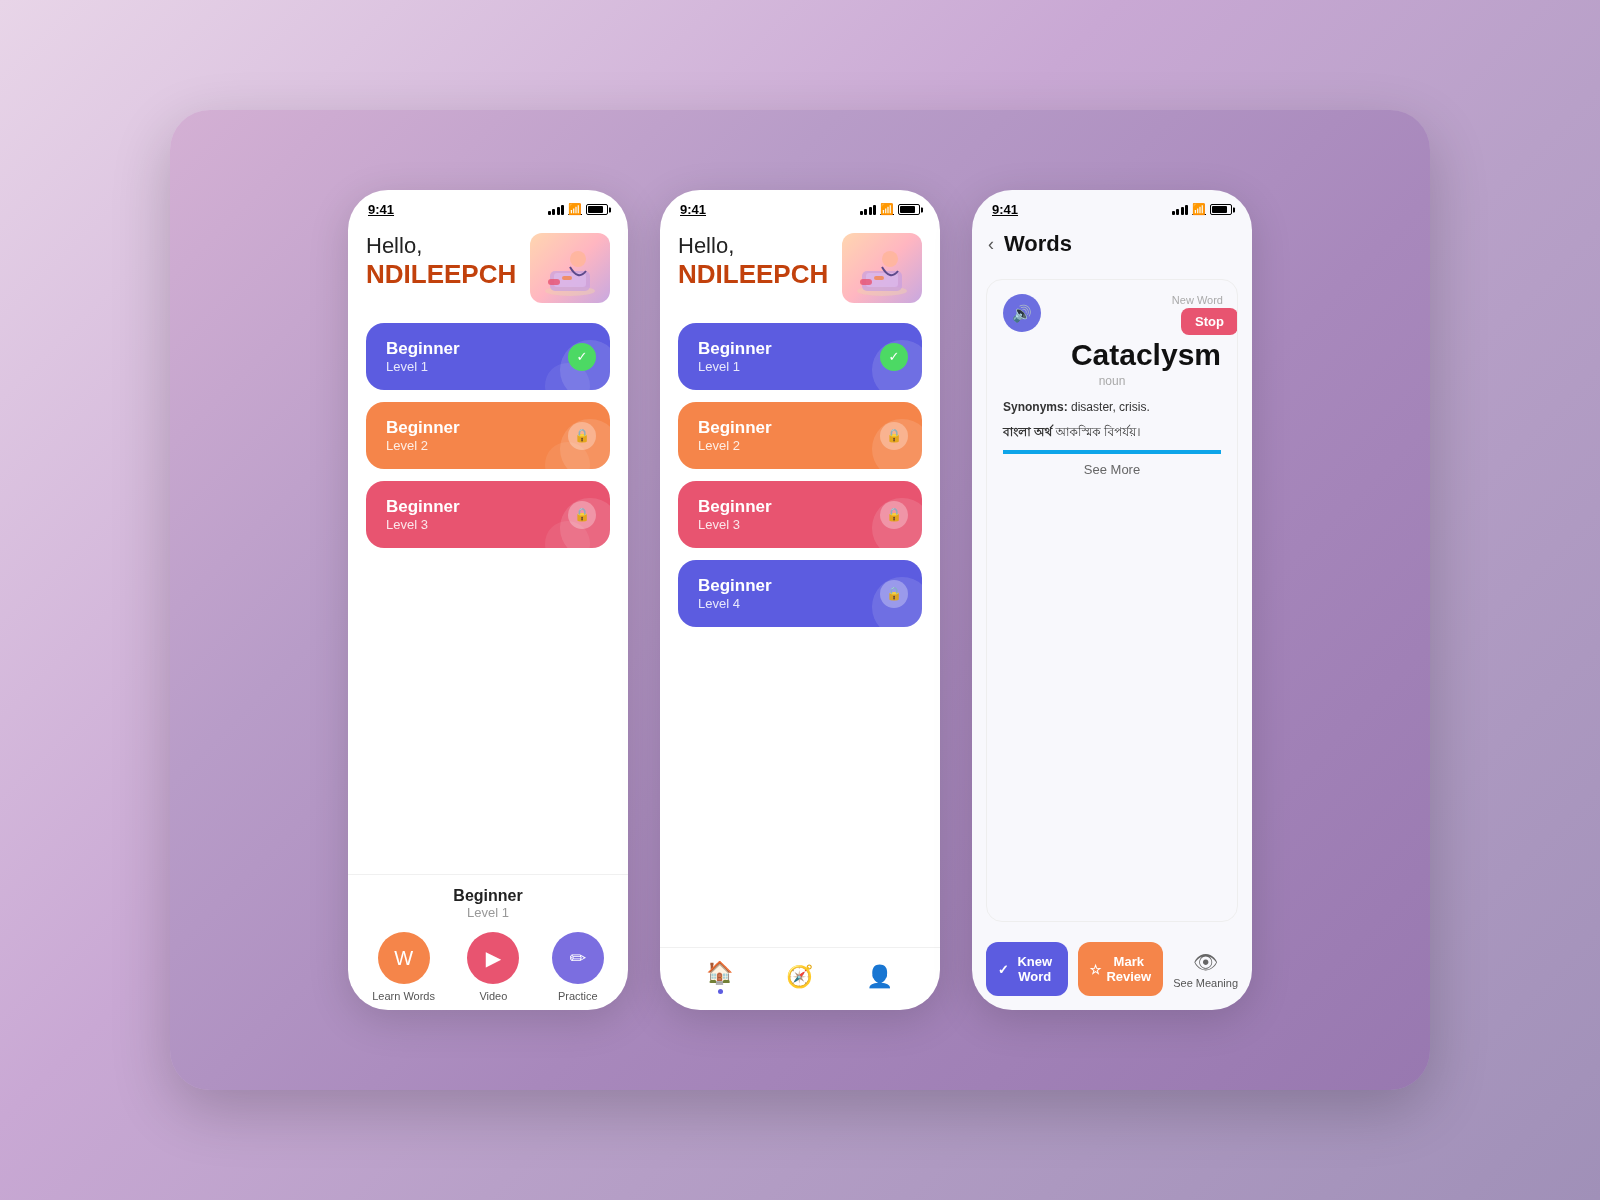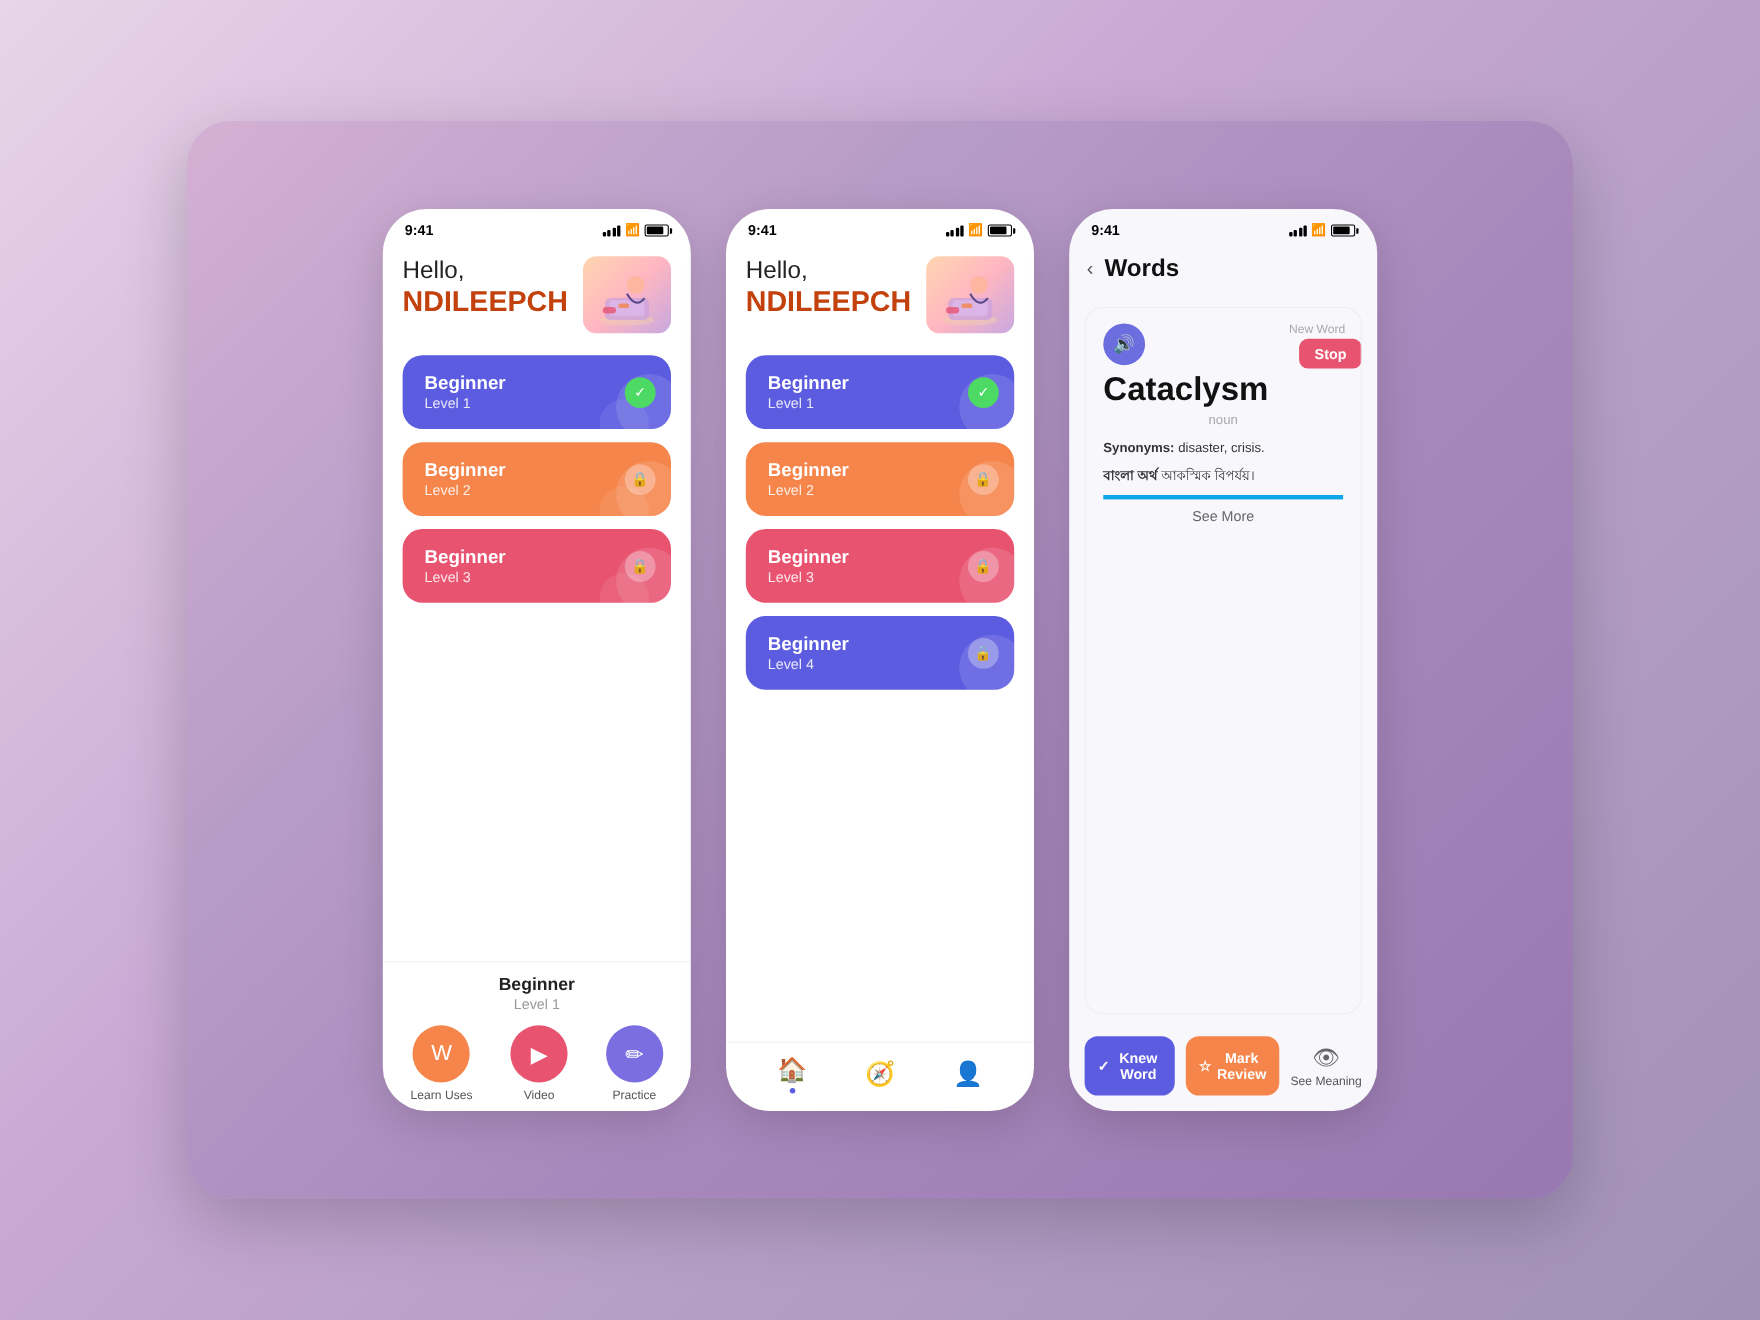--- a/index.html
+++ b/index.html
@@ -41,20 +41,21 @@
     .phone-3 { width: 280px; height: 820px; }
 
     
     .status-bar {
       display: flex;
       align-items: center;
       justify-content: space-between;
       padding: 12px 20px 6px;
       font-size: 12px;
       font-weight: 600;
+      text-decoration: underline;
     }
     .status-time { font-weight: 700; font-size: 13px; }
     .status-icons { display: flex; align-items: center; gap: 4px; }
     .signal-bars { display: flex; align-items: flex-end; gap: 1.5px; }
     .signal-bars span {
       background: #000;
       width: 3px;
       border-radius: 1px;
     }
     .signal-bars span:nth-child(1) { height: 4px; }
@@ -214,21 +215,21 @@
       width: 38px; height: 38px;
       border-radius: 50%;
       background: #6c6ee0;
       display: flex; align-items: center; justify-content: center;
       font-size: 16px;
       color: #fff;
       margin-bottom: 6px;
       cursor: pointer;
     }
     .new-word-label { position: absolute; right: 14px; top: 14px; font-size: 11px; color: #aaa; }
-    .word-main { font-size: 30px; font-weight: 800; color: #111; text-align: left; margin: 4px 0 2px; }
+    .word-main { font-size: 30px; font-weight: 800; color: #111; text-align: right; margin: 4px 0 2px; }
     .word-pos { font-size: 12px; color: #aaa; text-align: center; margin-bottom: 10px; }
     .word-detail { font-size: 12px; color: #333; line-height: 1.6; }
     .word-detail strong { font-weight: 700; }
     .bangla-text { font-size: 12px; color: #333; margin-top: 6px; }
     .see-more {
       text-align: center;
       color: #666;
       font-size: 13px;
       padding: 8px 0 4px;
       border-top: 4px solid #0ea5e9;
@@ -347,21 +348,21 @@
         <div class="level-badge badge-lock">🔒</div>
       </div>
     </div>
 
     <div class="bottom-section">
       <div class="bottom-level-name">Beginner</div>
       <div class="bottom-level-sub">Level 1</div>
       <div class="action-buttons">
         <div class="action-btn">
           <div class="action-circle circle-orange">W</div>
-          <span class="action-label">Learn Uses</span>
+          <span class="action-label">Learn Words</span>
         </div>
         <div class="action-btn">
           <div class="action-circle circle-red">▶</div>
           <span class="action-label">Video</span>
         </div>
         <div class="action-btn">
           <div class="action-circle circle-purple">✏</div>
           <span class="action-label">Practice</span>
         </div>
       </div>

